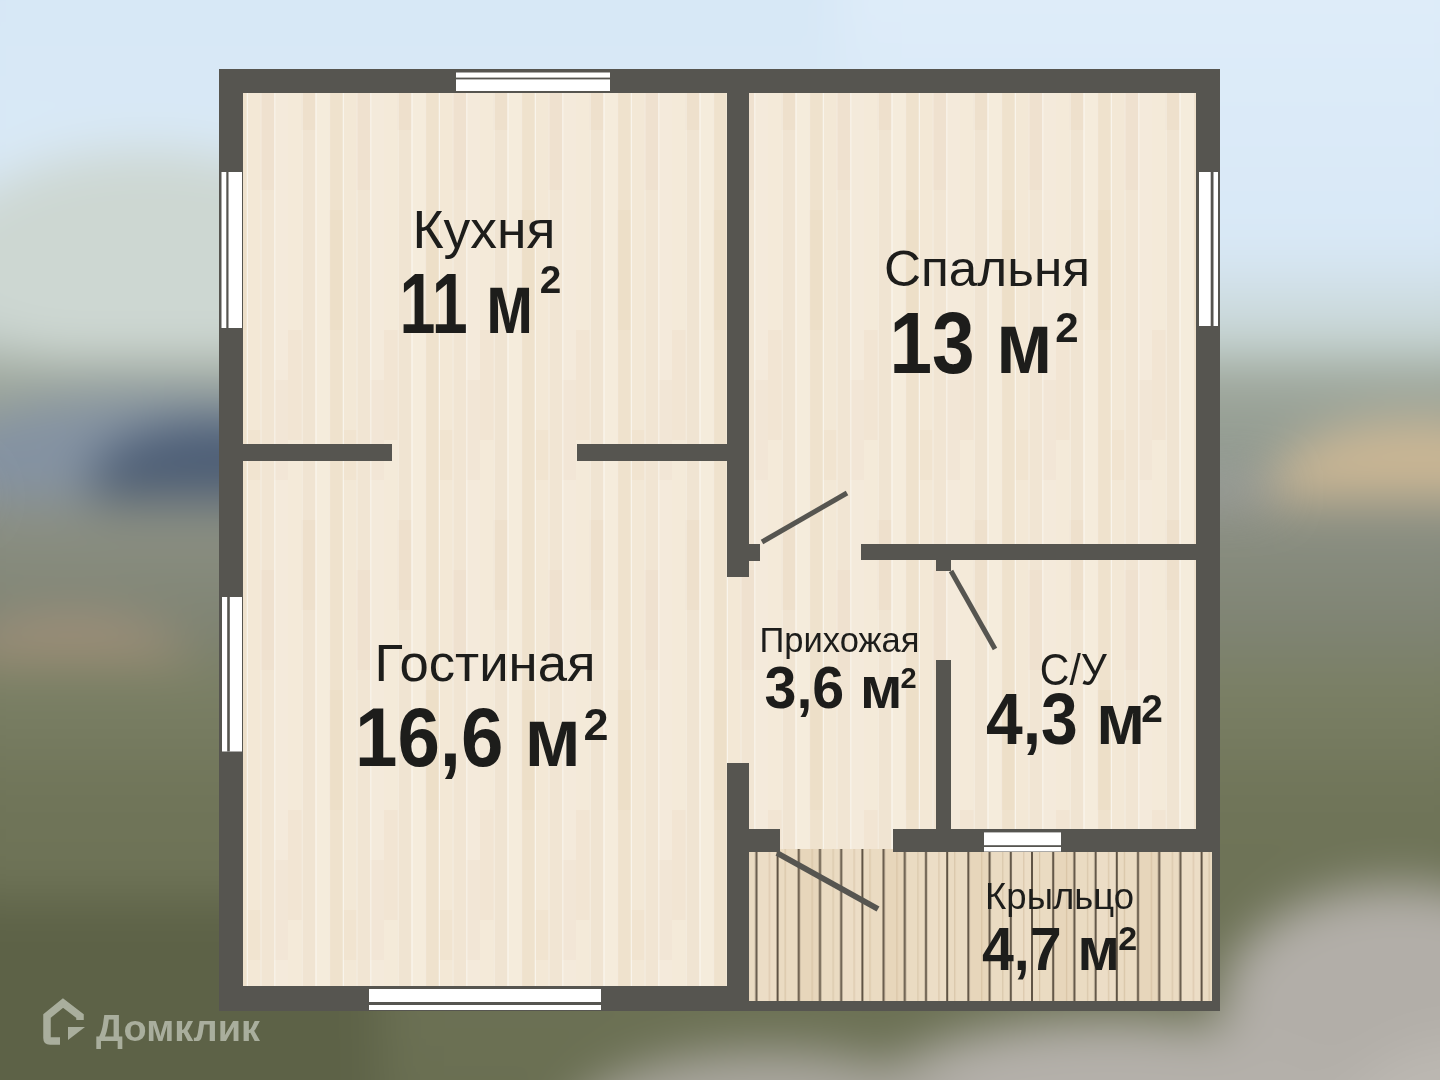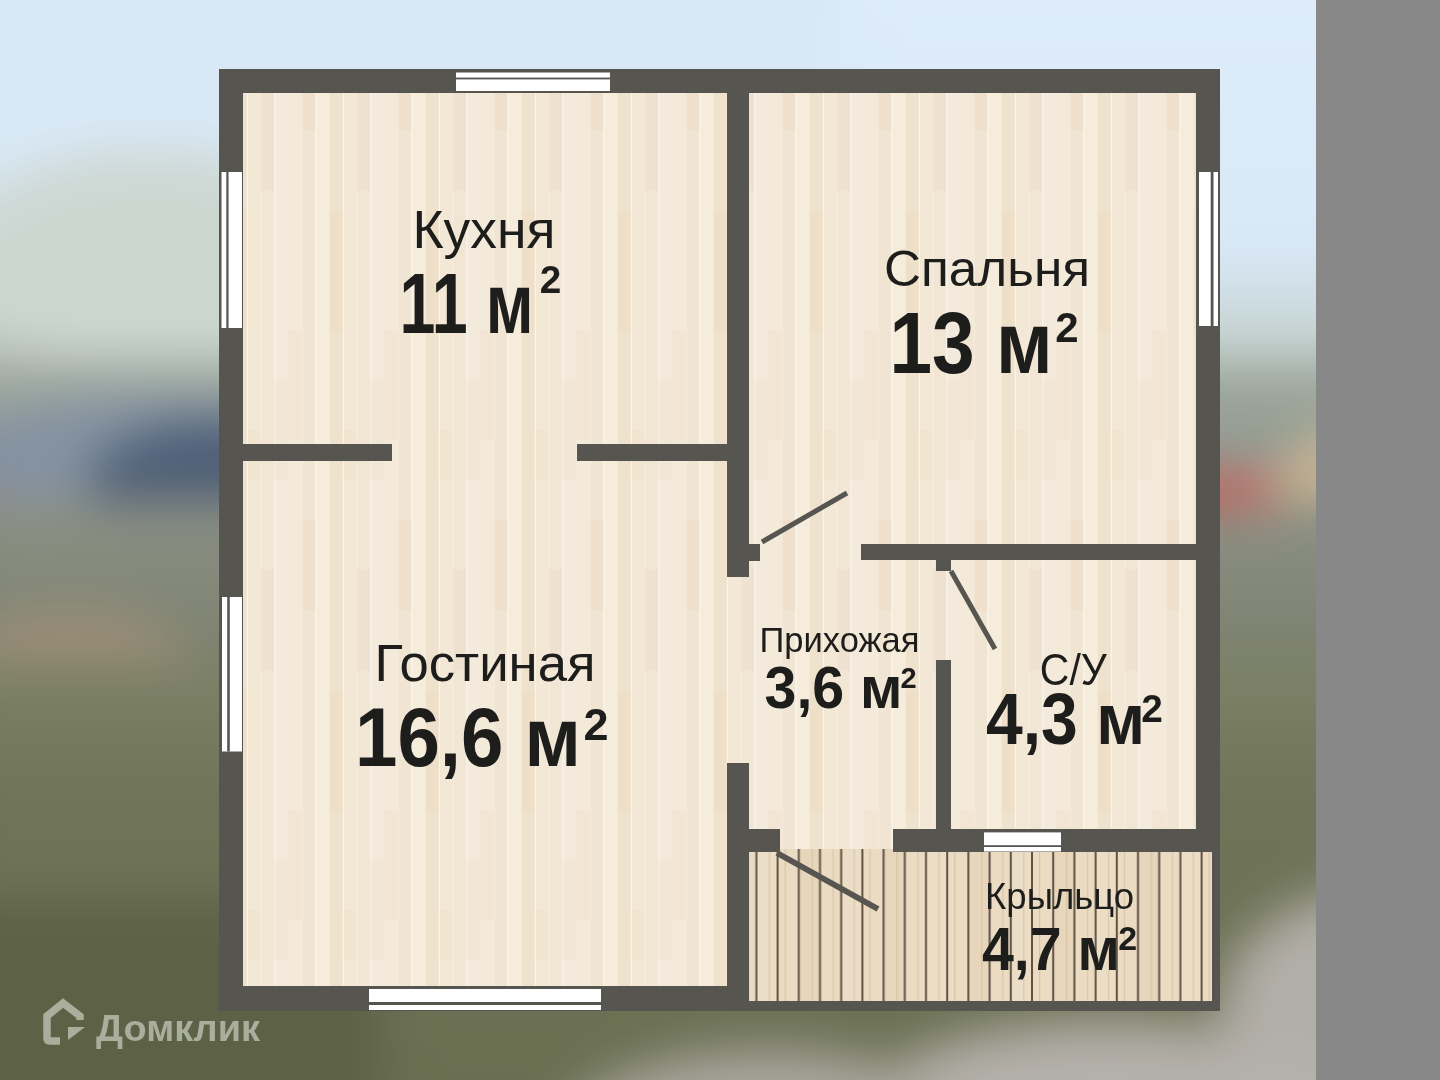--- a/index.html
+++ b/index.html
@@ -1,16 +1,16 @@
 <!DOCTYPE html>
 <html><head>
 <meta charset="utf-8">
 <style>
 html,body{margin:0;padding:0;background:#888}
-#stage{position:relative;width:1316px;height:1080px;overflow:hidden;font-family:"Liberation Sans",sans-serif;background:#ef4444}
+#stage{position:relative;width:1440px;height:1080px;overflow:hidden;font-family:"Liberation Sans",sans-serif;background:#a3a3a3}
 #bg{position:absolute;left:-60px;top:-60px;width:1560px;height:1200px;filter:blur(24px)}
 .blob{position:absolute;border-radius:50%}
 #plan{position:absolute;left:0;top:0}
 </style>
 </head>
 <body>
 <div id="stage">
 
   <div id="bg">
 

